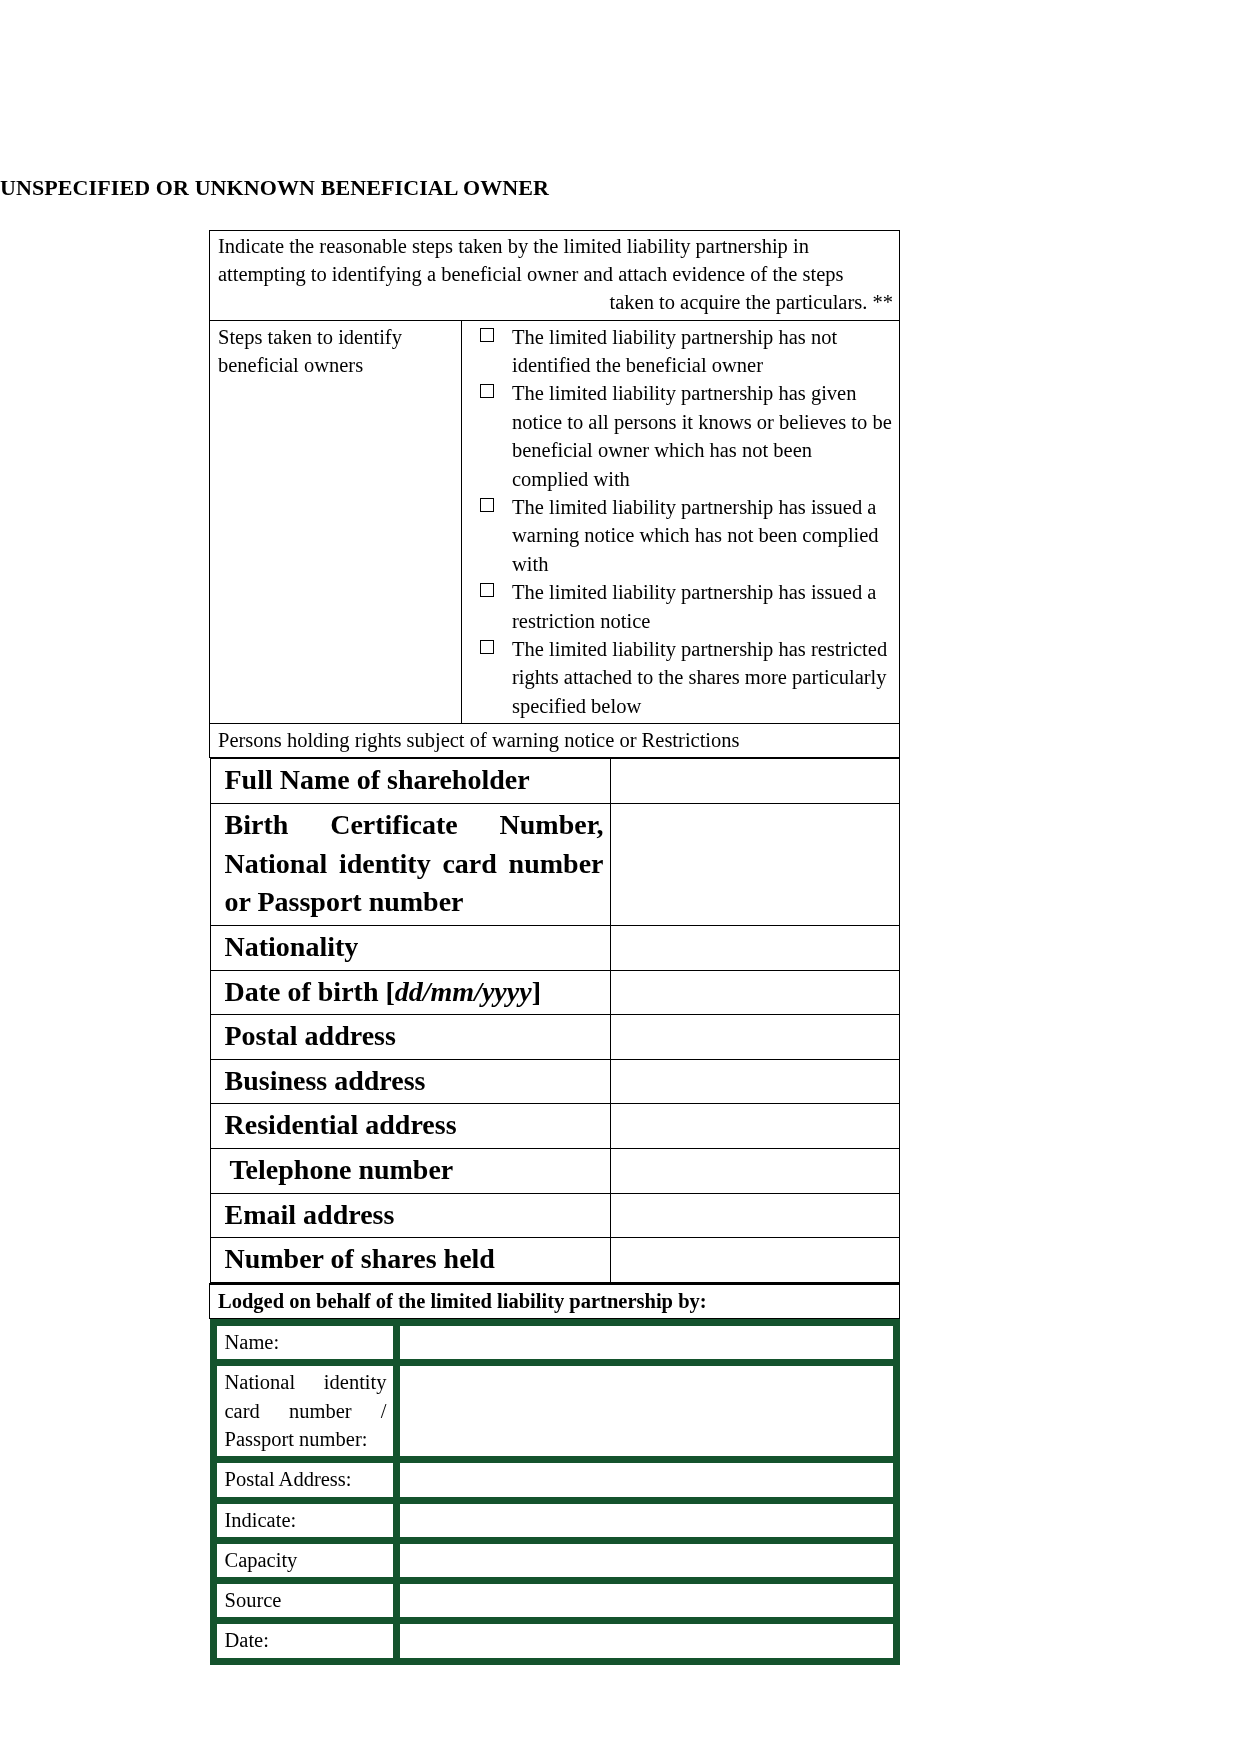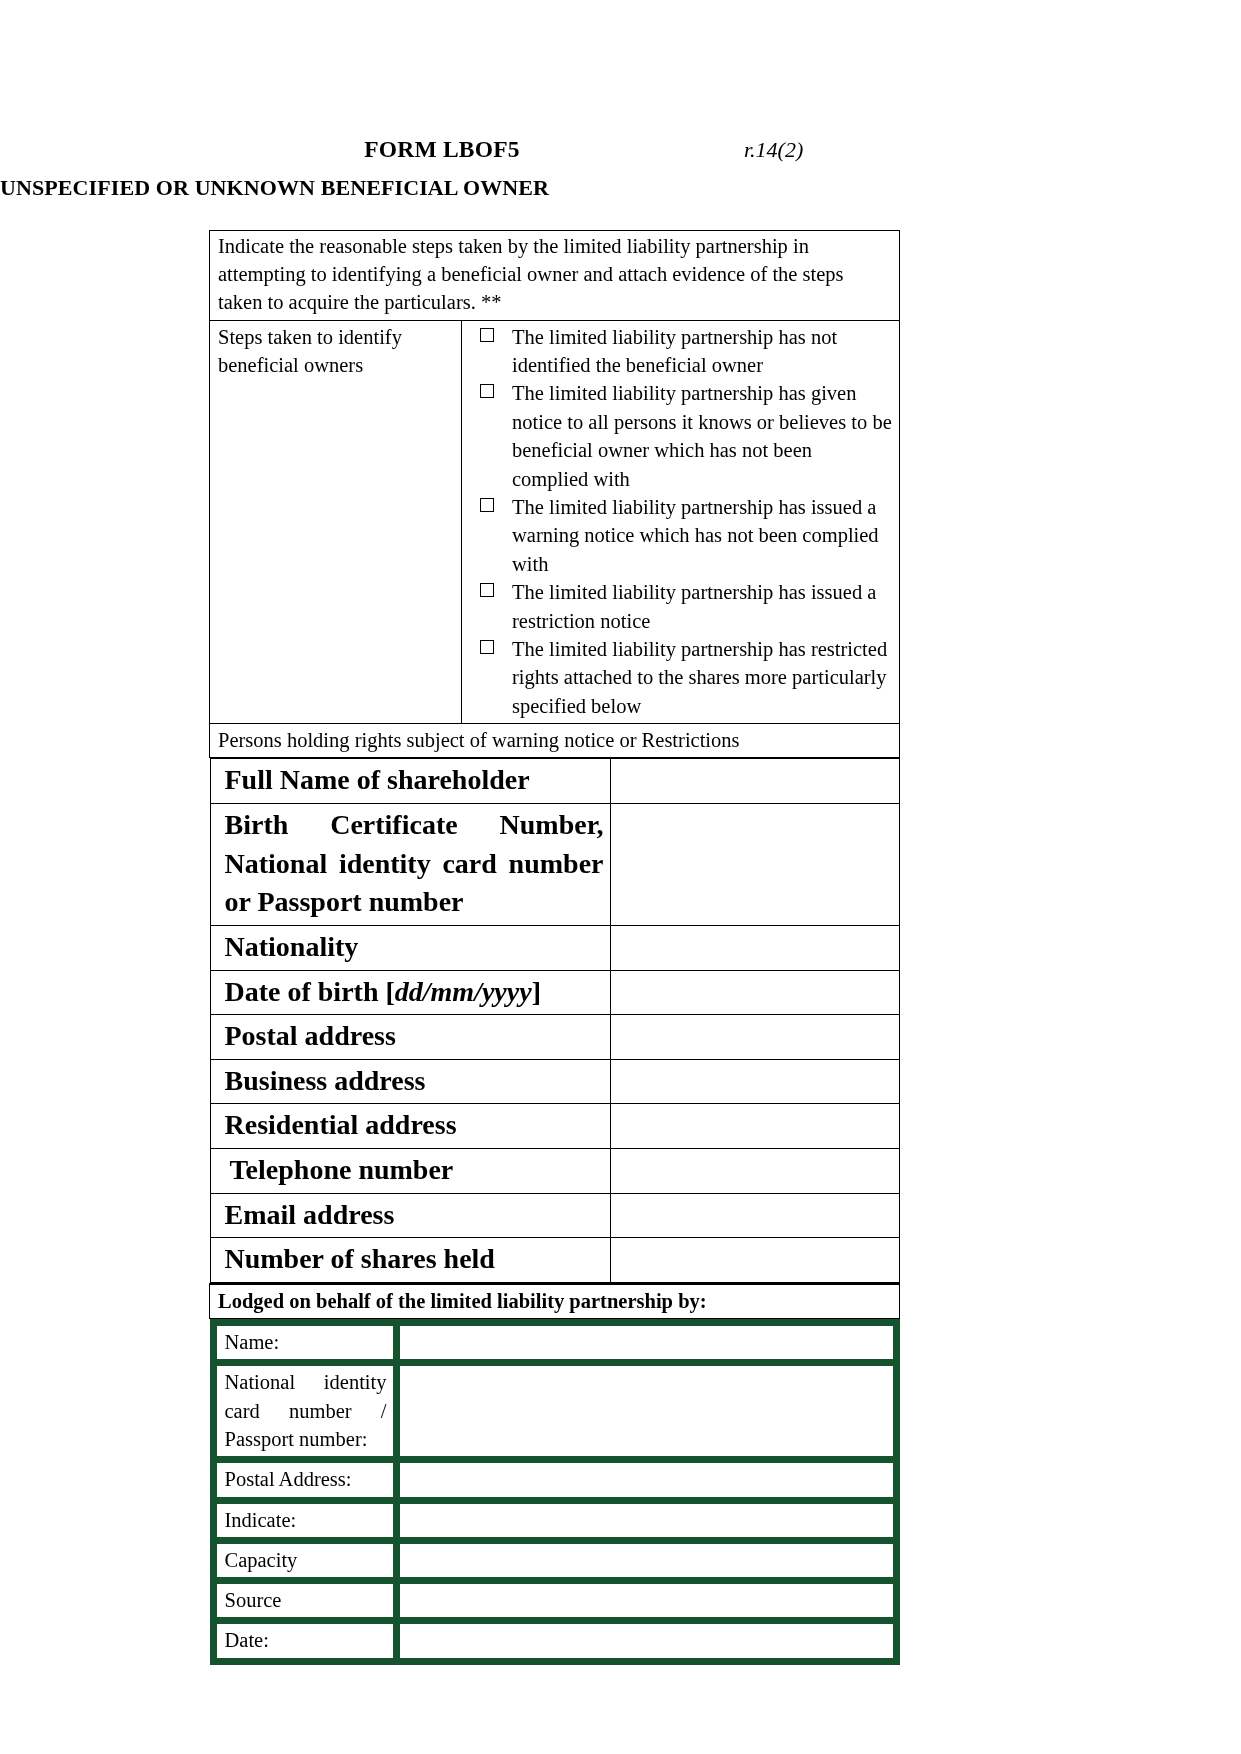--- a/index.html
+++ b/index.html
@@ -70,21 +70,21 @@
     padding: 2px 6px 3px 8px;
   }
 
   
   .intro-cell {
     text-align: justify;
     text-justify: inter-word;
     padding: 5px 8px 6px 9px;
     line-height: 1.36;
   }
-  .intro-cell .last-line { text-align: left; }
+  .intro-cell .last-line { text-align: right; }
 
   
   .steps-label {
     width: 237px;
     vertical-align: middle;
     padding-left: 10px;
     line-height: 1.38;
   }
   .steps-list-cell {
     padding: 4px 8px 6px 4px;
@@ -160,24 +160,20 @@
     text-justify: inter-word;
     line-height: 1.38;
   }
   em.ital { font-style: italic; }
 </style>
 </head>
 <body>
 
 <div class="page">
 
-  <div class="header-row">
-    <div class="form-code">FORM LBOF5</div>
-    <div class="reg-ref">r.14(2)</div>
-  </div>
   <div class="doc-subtitle">UNSPECIFIED OR UNKNOWN BENEFICIAL OWNER</div>
 
   <table class="form-table">
     <tbody>
 
       <tr>
         <td class="intro-cell" colspan="2">
           <div>Indicate the reasonable steps taken by the limited liability partnership in</div>
           <div>attempting to identifying a beneficial owner and attach evidence of the steps</div>
           <div class="last-line">taken to acquire the particulars. **</div>

